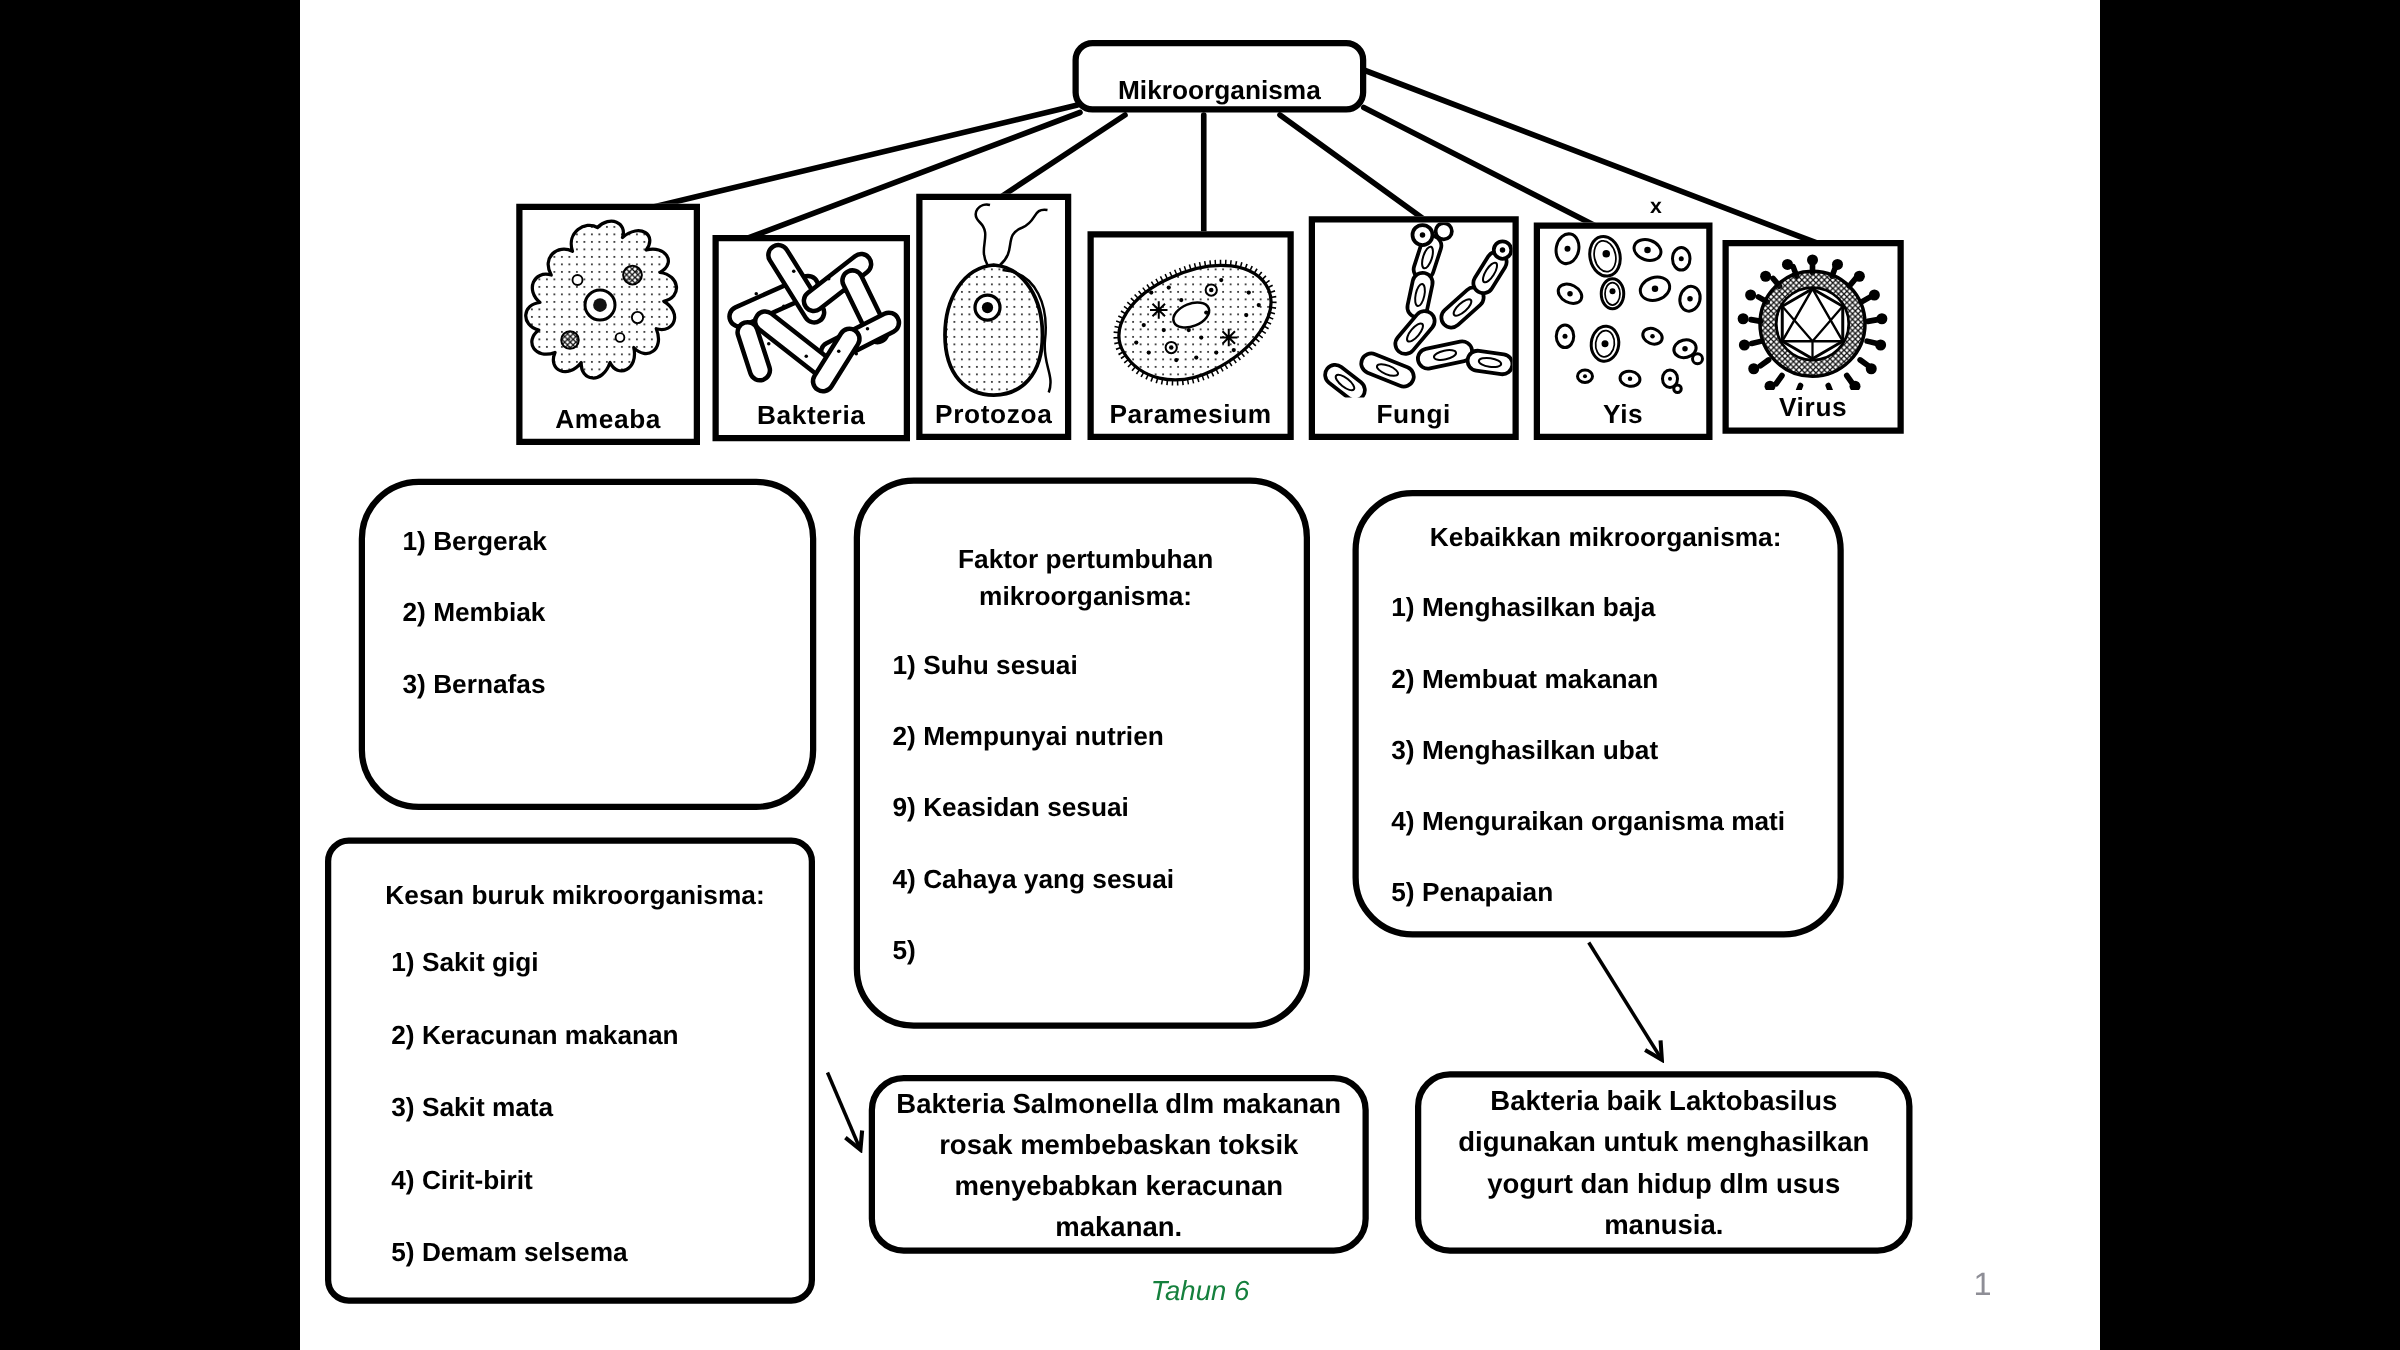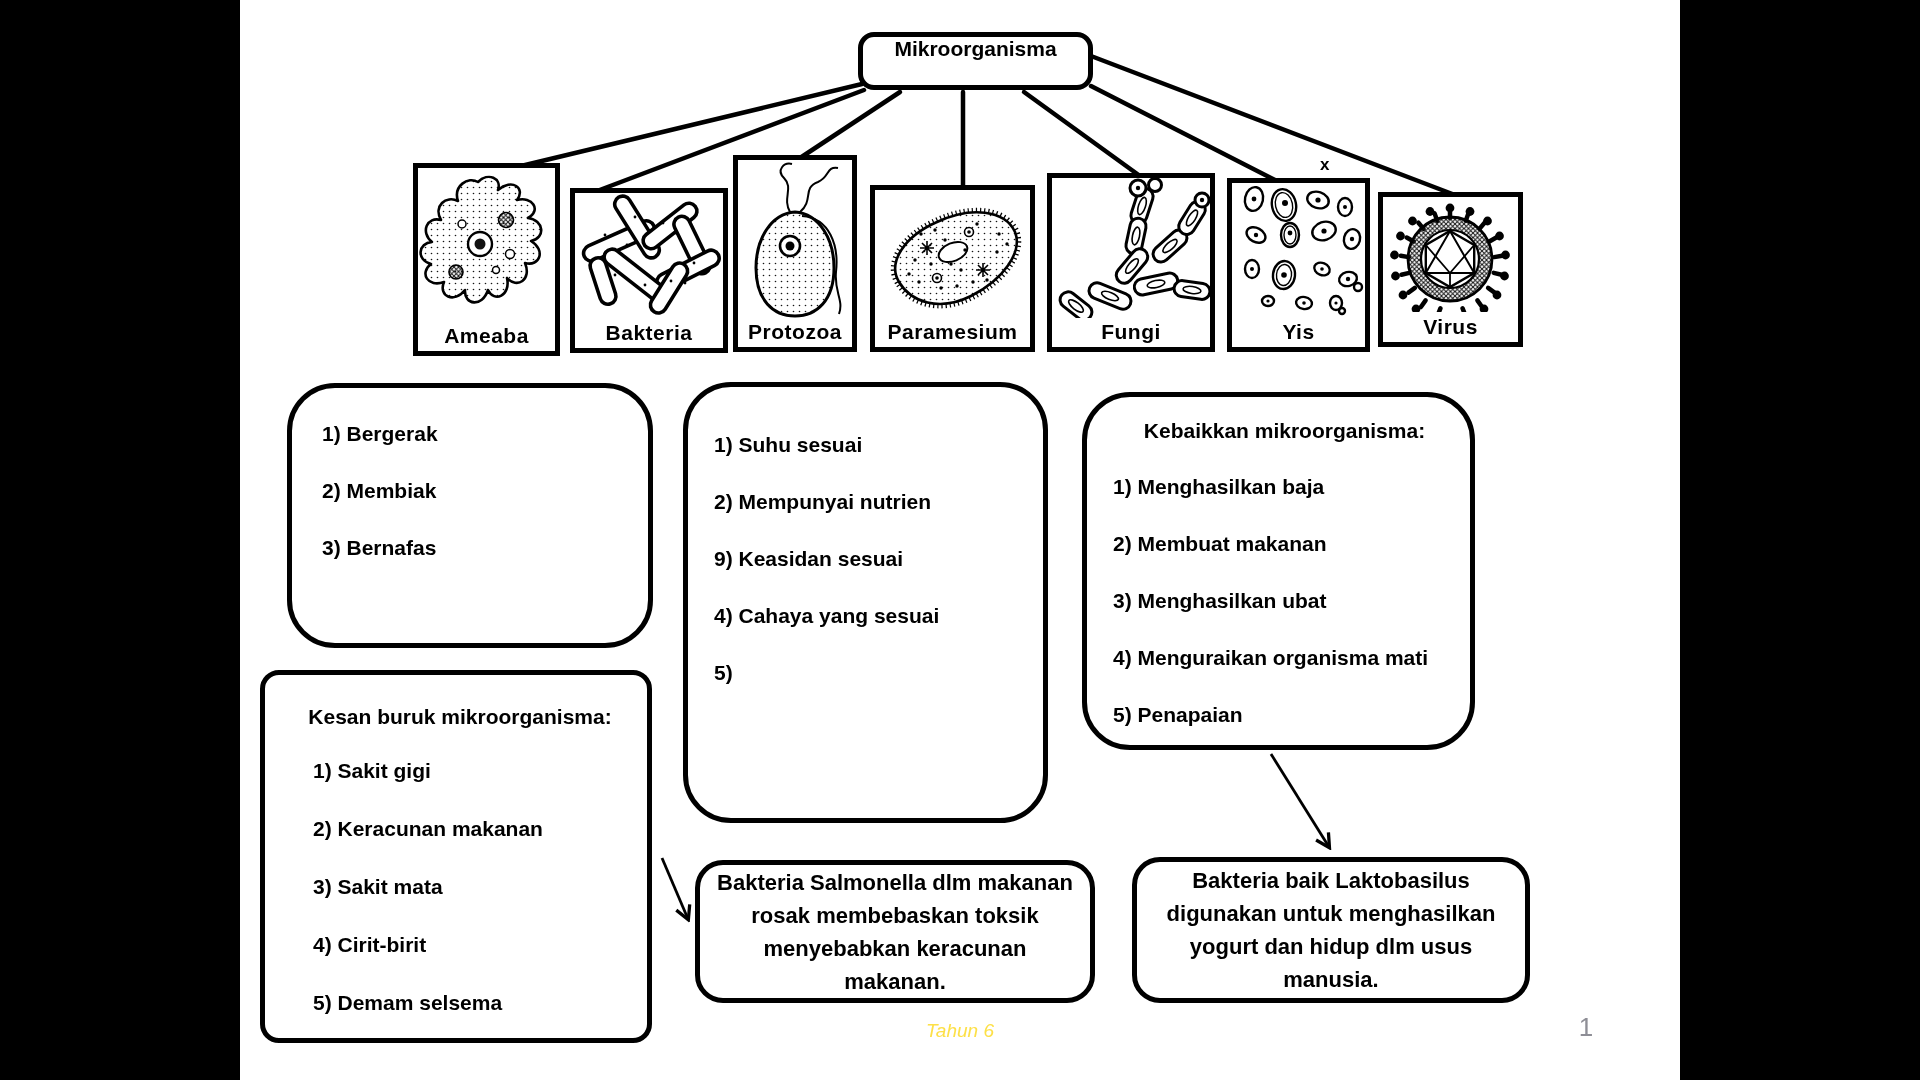--- a/index.html
+++ b/index.html
@@ -3,21 +3,21 @@
 <meta charset="utf-8">
 <style>
   * { margin:0; padding:0; box-sizing:border-box; }
   html,body { width:1920px; height:1080px; background:#000; overflow:hidden;
               font-family:"Liberation Sans", sans-serif; }
   .slide { position:absolute; left:240px; top:0; width:1440px; height:1080px; background:#fff; }
   .connectors { position:absolute; left:0; top:0; width:1920px; height:1080px; z-index:1; pointer-events:none; }
 
   .title-box { position:absolute; left:858px; top:32px; width:235px; height:58px;
     border:5px solid #000; border-radius:16px; background:#fff; z-index:2;
-    display:flex; align-items:flex-start; justify-content:center;
+    display:flex; align-items:flex-end; justify-content:center;
     font-size:21px; font-weight:bold; color:#000; }
 
   .org-box { position:absolute; border:5px solid #000; background:#fff; z-index:2; }
   .org-box svg { position:absolute; left:0; top:0; }
   .org-label { position:absolute; left:0; bottom:3px; width:100%; text-align:center;
     font-size:21px; font-weight:bold; color:#000; letter-spacing:0.5px; }
 
   #box-ameaba     { left:413px; top:163px; width:147px; height:193px; }
   #box-bakteria   { left:570px; top:188px; width:158px; height:165px; }
   #box-protozoa   { left:733px; top:155px; width:124px; height:197px; }
@@ -50,21 +50,21 @@
   .note-box { position:absolute; border:5px solid #000; border-radius:28px; background:#fff;
     z-index:2; color:#000; display:flex; align-items:center; justify-content:center;
     text-align:center; font-size:22px; font-weight:bold; line-height:33px; }
   #box-salmonella { left:695px; top:860px; width:400px; height:143px; padding:0 14px; }
   #box-lakto      { left:1132px; top:857px; width:398px; height:146px; padding:0 16px; }
 
   .stray-mark { position:absolute; left:1320px; top:155px; z-index:3; color:#000;
     font-size:17px; font-weight:bold; }
 
   .footer-text { position:absolute; left:898px; top:1020px; width:124px; text-align:center;
-    z-index:2; font-size:19px; font-style:italic; color:#fde047; }
+    z-index:2; font-size:22px; font-style:italic; color:#15803d; }
   .page-number { position:absolute; left:1566px; top:1012px; width:40px; text-align:center;
     z-index:2; font-size:26px; color:#8e8e96; }
 </style>
 </head>
 <body>
 
 <svg width="0" height="0" style="position:absolute">
   <defs>
     <pattern id="dots" width="6" height="6" patternUnits="userSpaceOnUse">
       <circle cx="1.5" cy="1.5" r="0.8" fill="#151515"></circle>
@@ -337,20 +337,21 @@
   <div class="org-label">Virus</div>
 </div>
 
 <div class="list-box" id="box-proses">
   <div class="list-item">1) Bergerak</div>
   <div class="list-item">2) Membiak</div>
   <div class="list-item">3) Bernafas</div>
 </div>
 
 <div class="list-box" id="box-faktor">
+  <div class="box-title">Faktor pertumbuhan mikroorganisma:</div>
   <div class="list-item">1) Suhu sesuai</div>
   <div class="list-item">2) Mempunyai nutrien</div>
   <div class="list-item">9) Keasidan sesuai</div>
   <div class="list-item">4) Cahaya yang sesuai</div>
   <div class="list-item">5)</div>
 </div>
 
 <div class="list-box" id="box-kebaikkan">
   <div class="box-title">Kebaikkan  mikroorganisma:</div>
   <div class="list-item">1) Menghasilkan baja</div>

